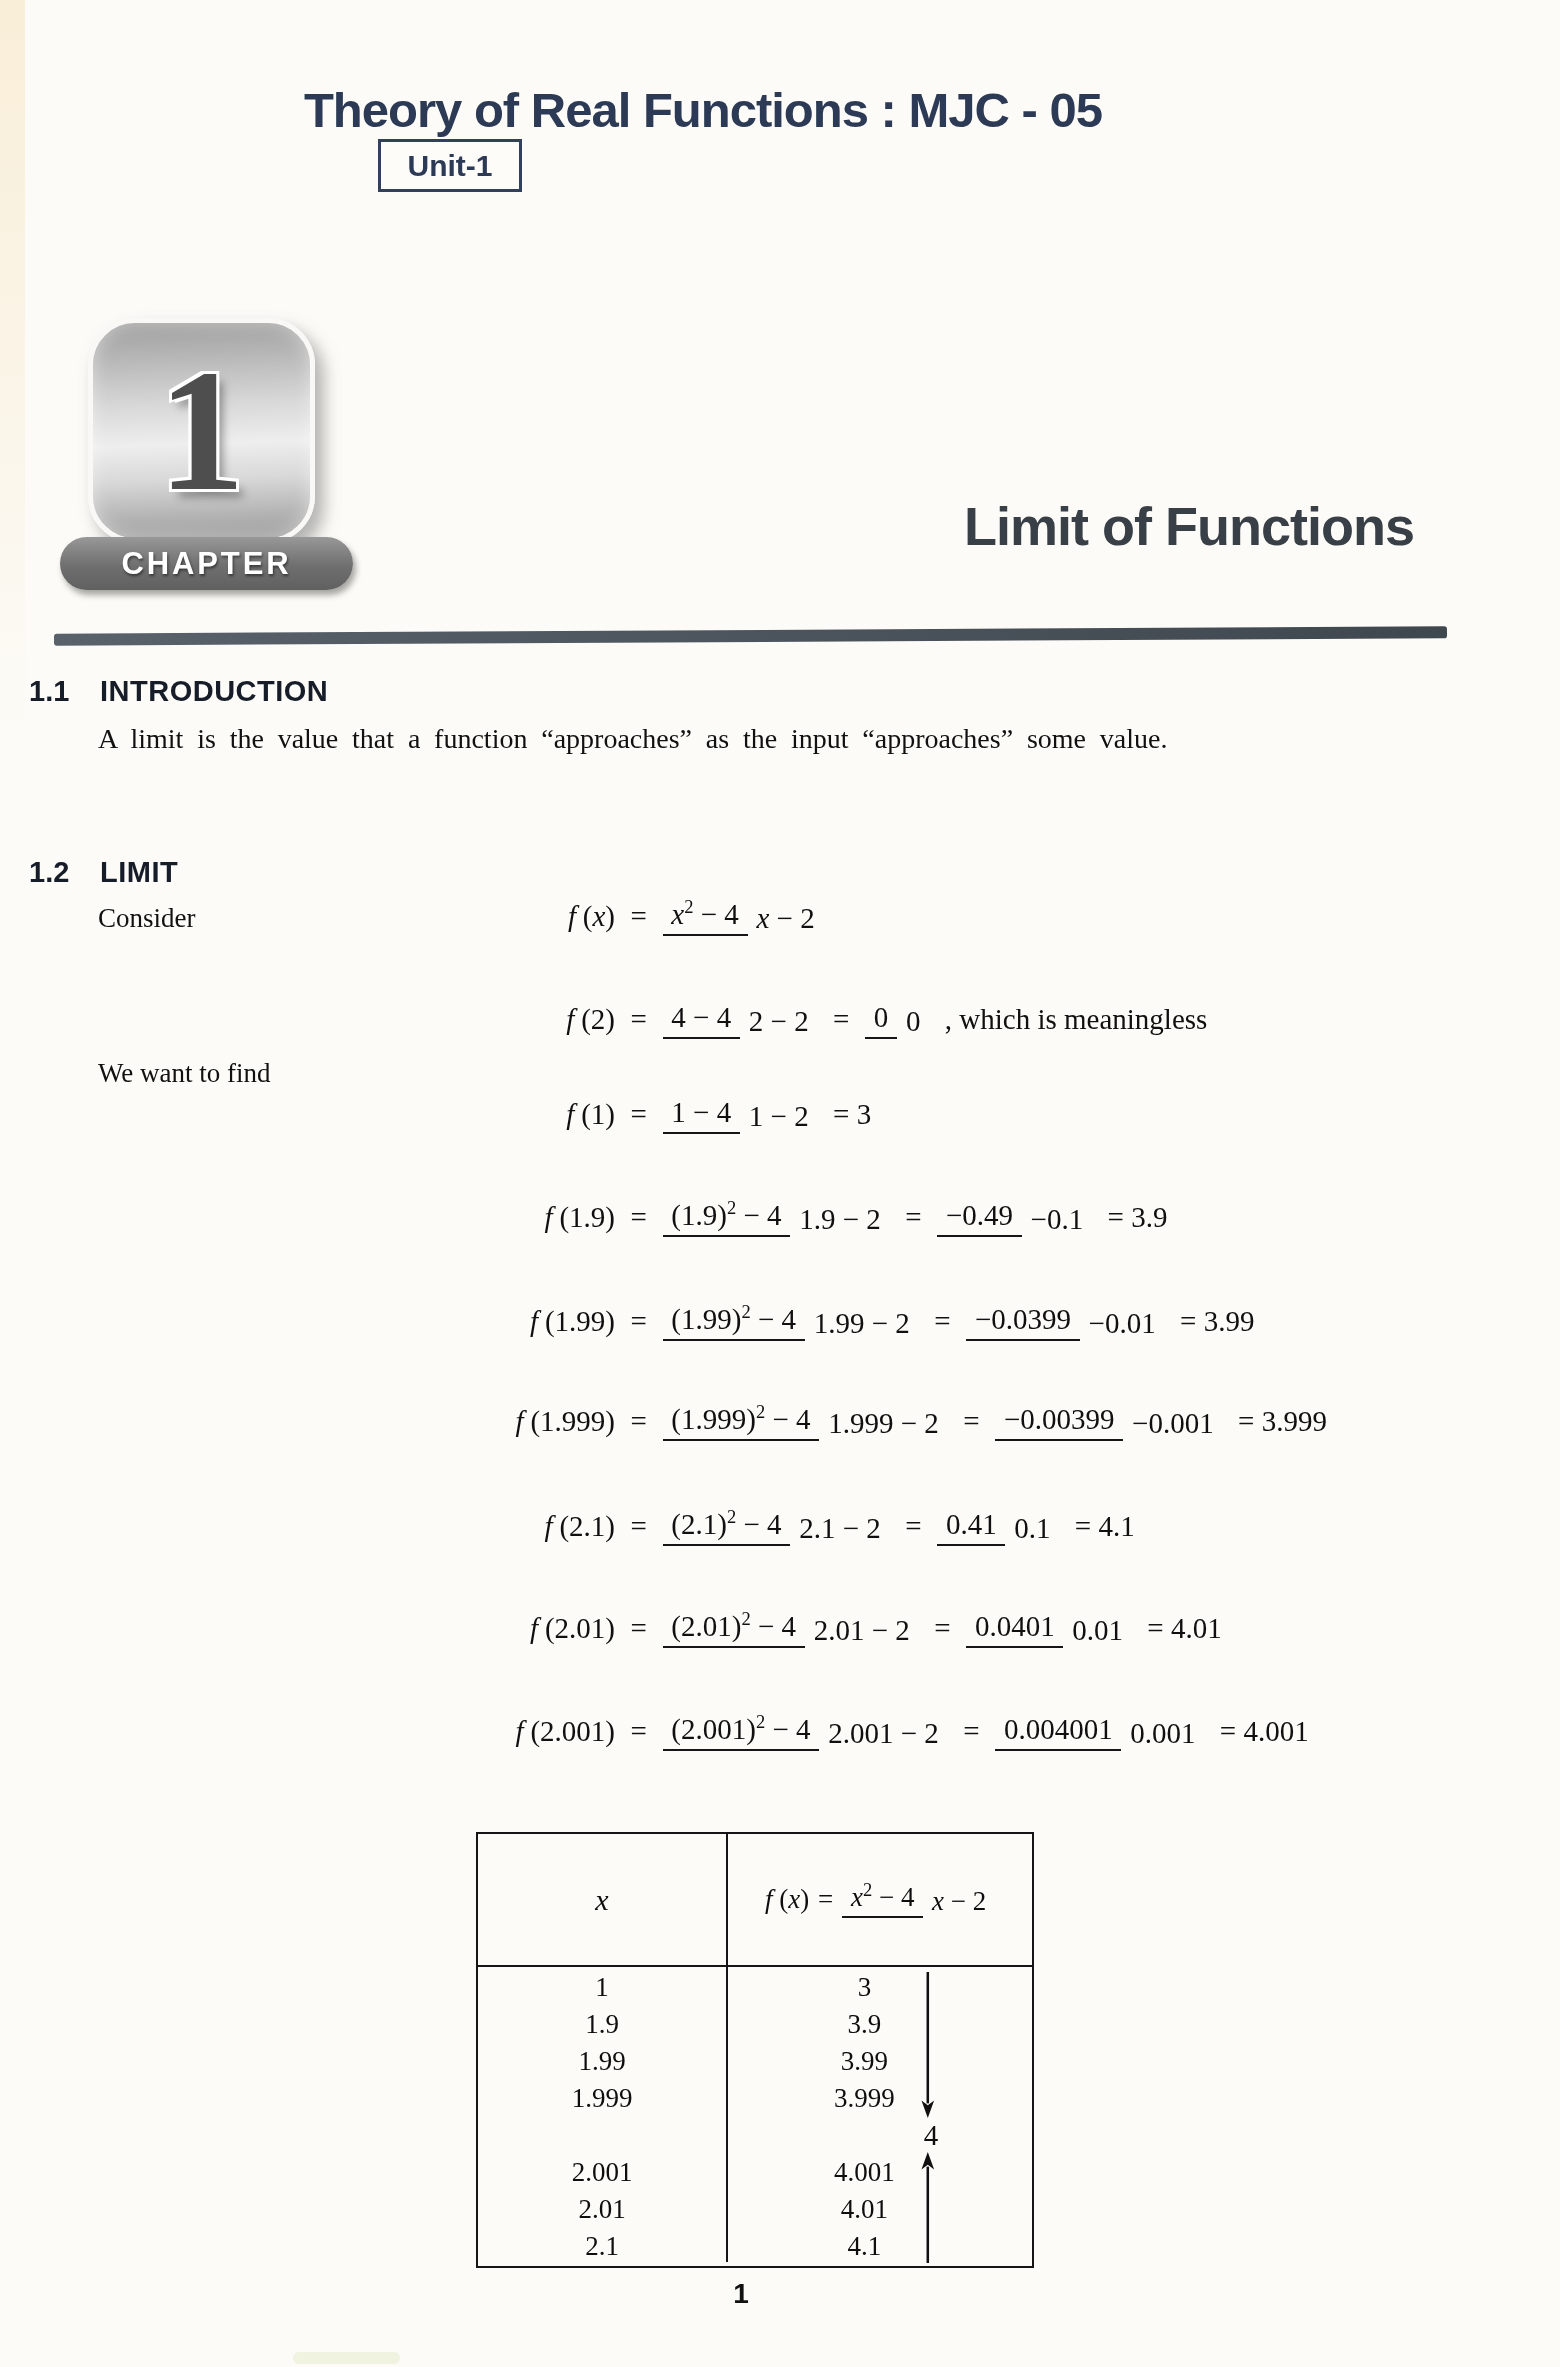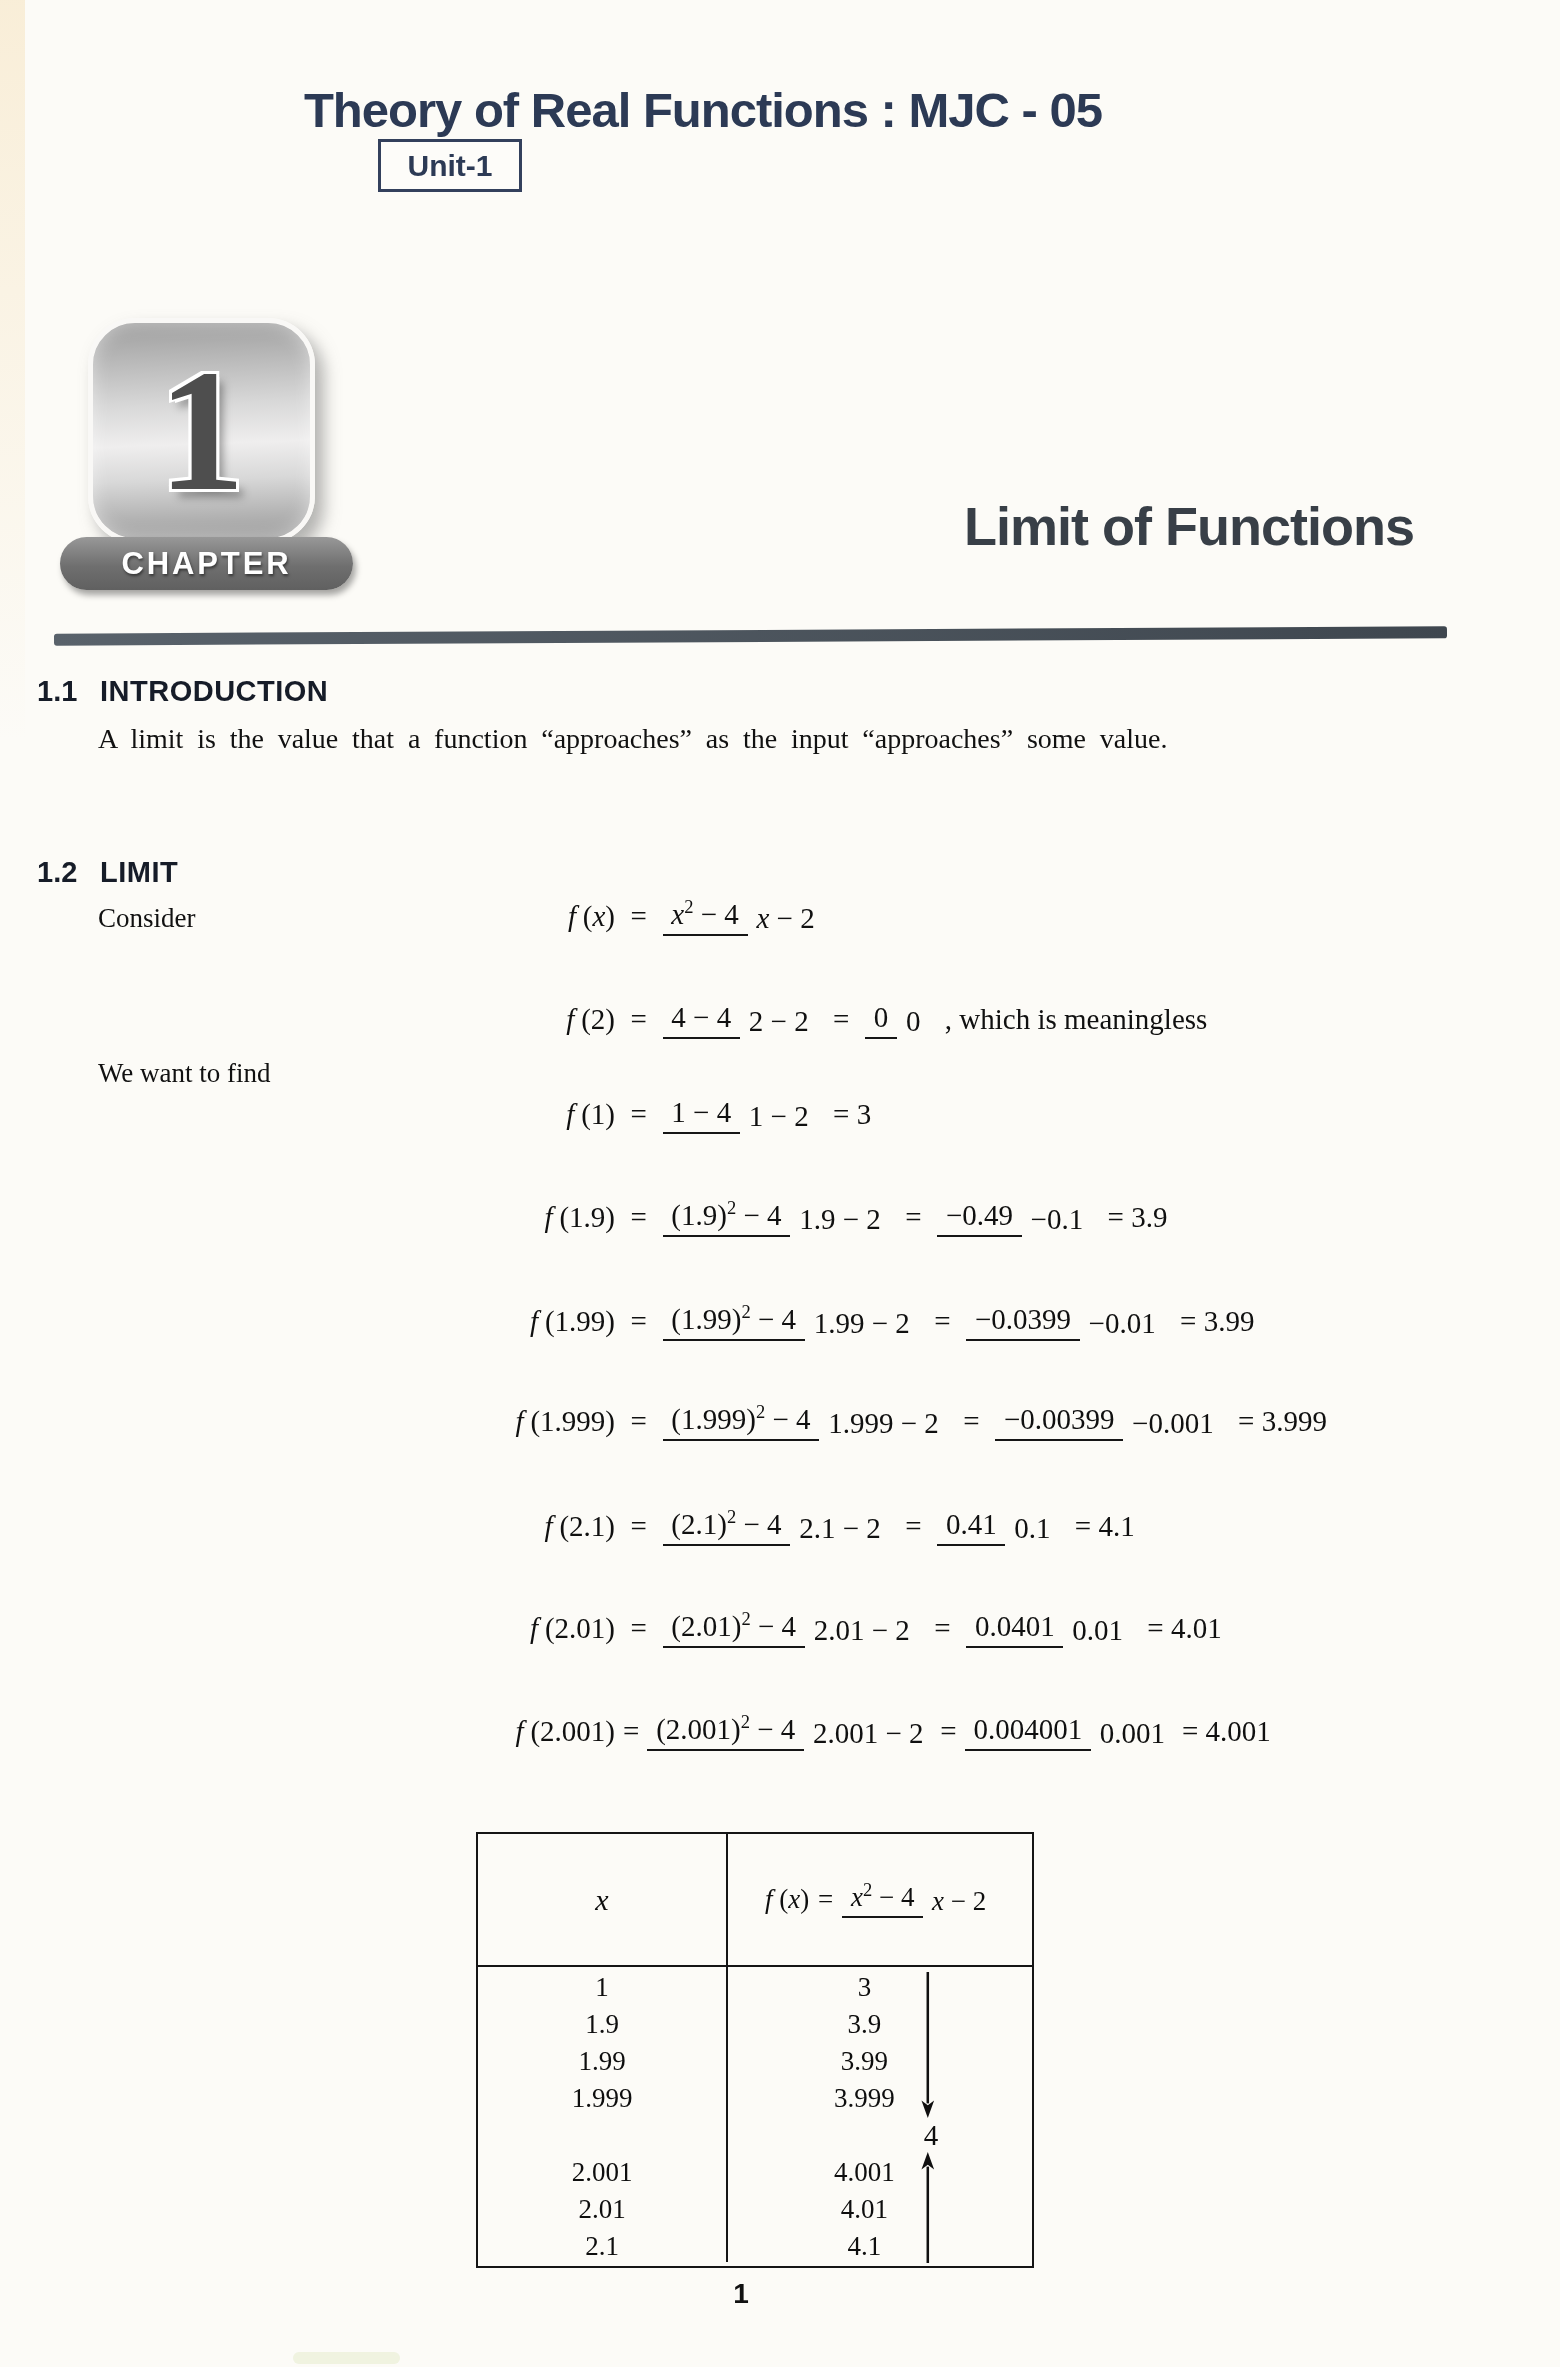--- a/index.html
+++ b/index.html
@@ -68,21 +68,21 @@
   }
   .head-rule{
     position:absolute;left:54px;top:630px;width:1393px;height:11.7px;
     background:linear-gradient(90deg,#59626b,#3f474f);
     border-radius:2.9px;
     transform:rotate(-0.3deg);
   }
 
   
   .sec-num{
-    position:absolute;left:37px;
+    position:absolute;left:29px;
     font-family:"Liberation Sans", sans-serif;
     font-weight:bold;font-size:29px;color:#161c28;
   }
   .sec-head{
     position:absolute;left:100px;
     font-family:"Liberation Sans", sans-serif;
     font-weight:bold;font-size:29px;letter-spacing:0.5px;color:#161c28;
   }
   .intro-para{
     position:absolute;left:98px;top:720px;width:1434px;
@@ -273,21 +273,21 @@
       <span class="den">2.01 − 2</span>
     </span>
     <span>=</span>
     <span class="frac">
       <span class="num">0.0401</span>
       <span class="den">0.01</span>
     </span>
     <span class="res">= 4.01</span>
   </div>
 
-  <div class="eq" style="top:1673px;gap:8px;">
+  <div class="eq" style="top:1673px;">
     <span class="lhs"><span class="mf">f</span><span>(2.001)</span></span>
     <span>=</span>
     <span class="frac">
       <span class="num"><span>(2.001)</span><sup class="sup">2</sup><span> − 4</span></span>
       <span class="den">2.001 − 2</span>
     </span>
     <span>=</span>
     <span class="frac">
       <span class="num">0.004001</span>
       <span class="den">0.001</span>

